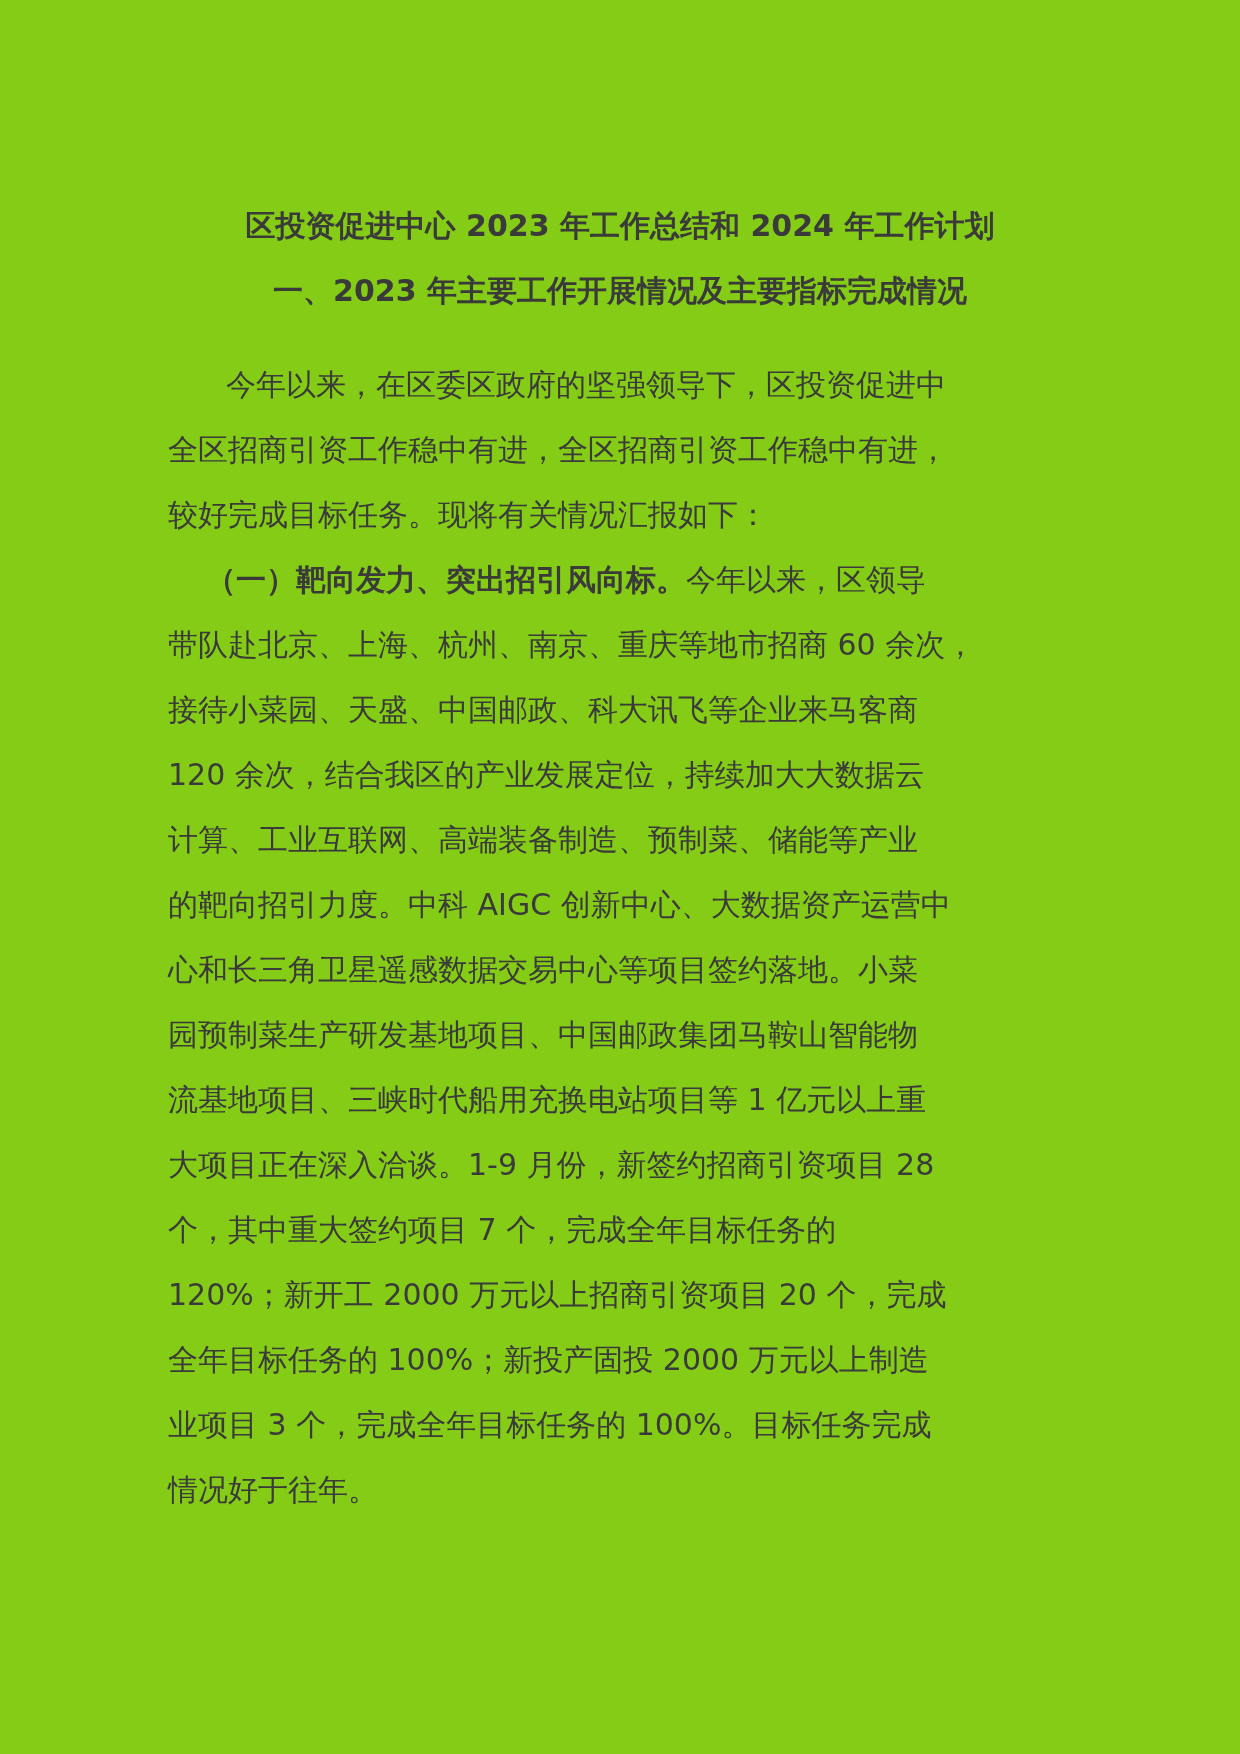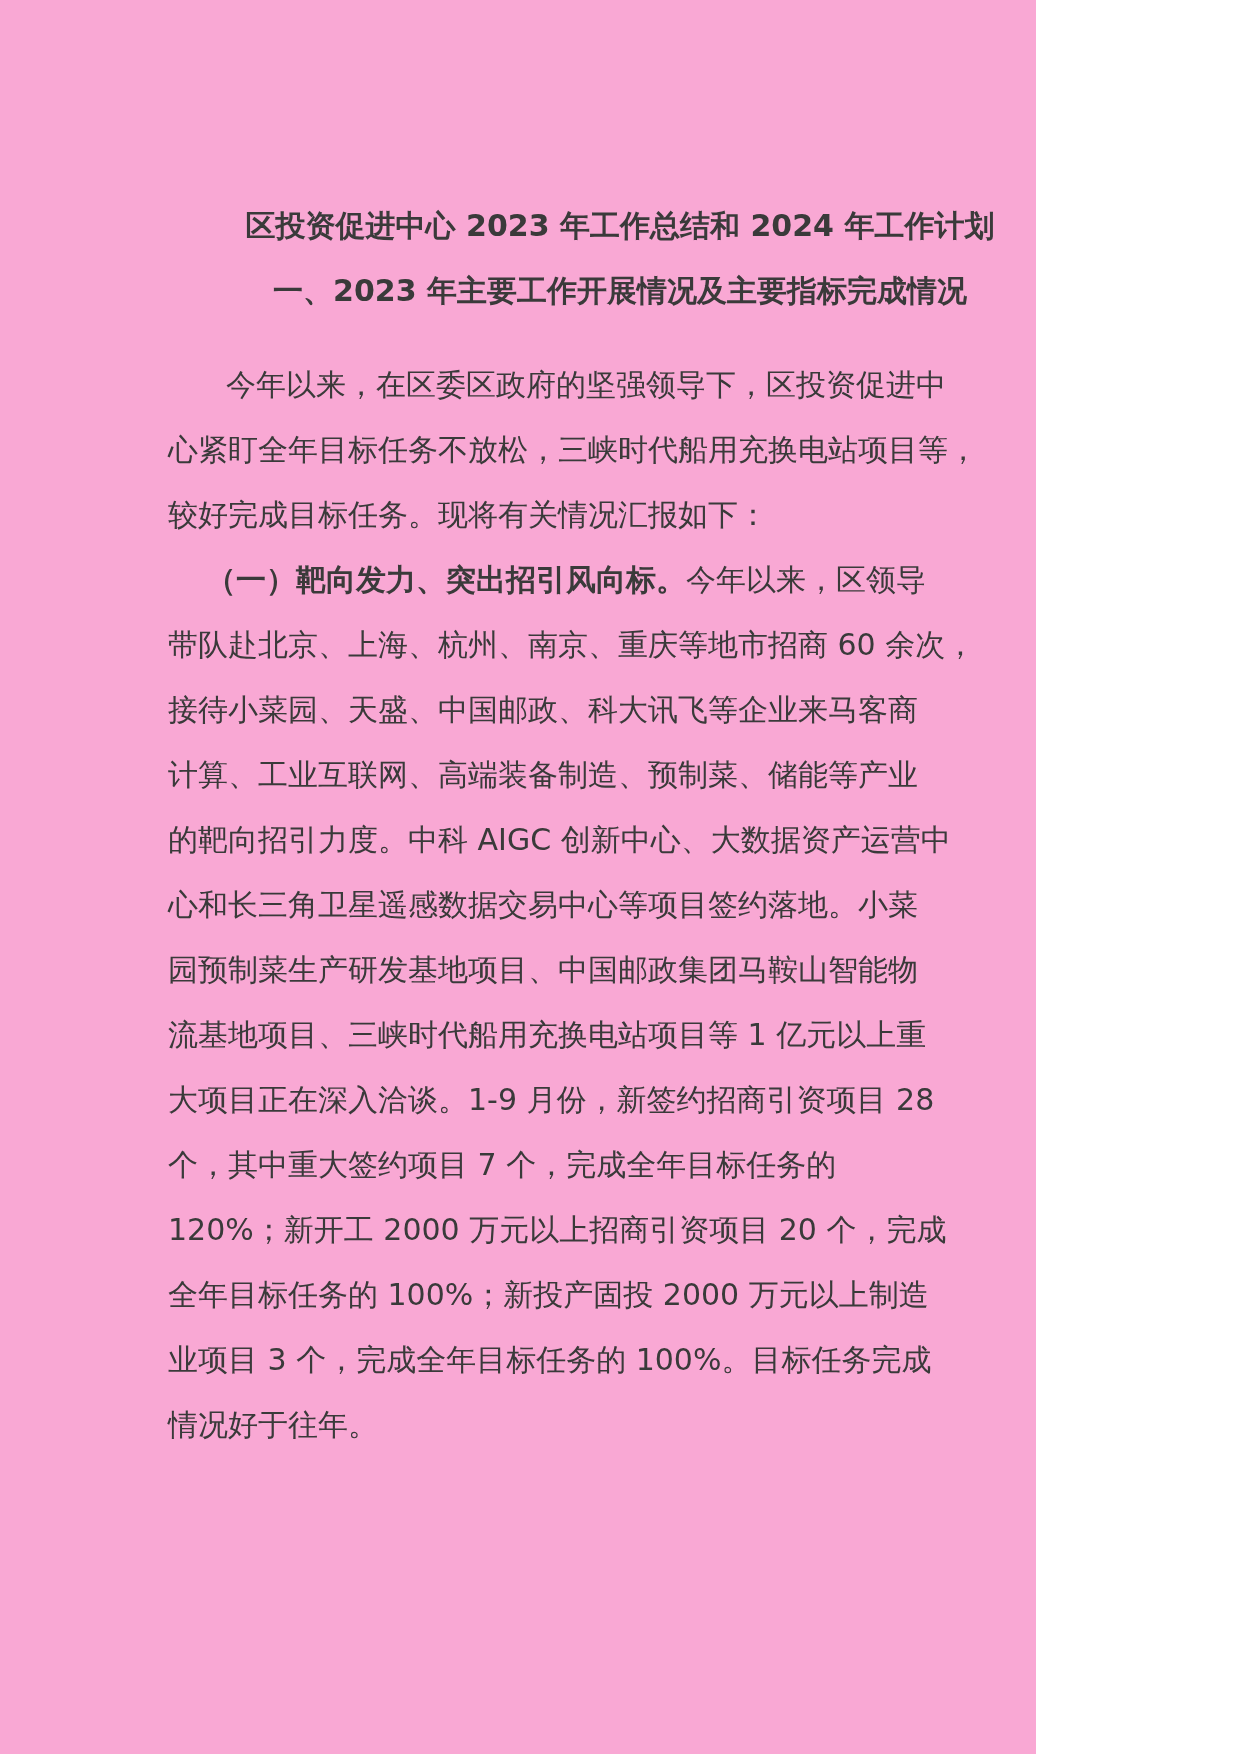--- a/index.html
+++ b/index.html
@@ -12,23 +12,23 @@
     height: 1754px;
     position: relative;
     overflow: hidden;
     font-family: "DejaVu Sans", sans-serif;
     color: #3a3a3a;
   }
   .page {
     position: absolute;
     left: 0;
     top: 0;
-    width: 1036px;
+    width: 1240px;
     height: 1754px;
-    background: #f9a8d4;
+    background: #84cc16;
   }
   .doc-title {
     position: absolute;
     left: 0;
     width: 1240px;
     top: 204px;
     text-align: center;
     font-size: 30px;
     font-weight: bold;
     line-height: 44px;
@@ -71,28 +71,29 @@
 
 <div class="page">
 
   <div class="doc-title">区投资促进中心 2023 年工作总结和 2024 年工作计划</div>
 
   <div class="section-heading">一、2023 年主要工作开展情况及主要指标完成情况</div>
 
   <div class="body-text">
 
     <div class="line indent" style="margin-left:-20px;">今年以来，在区委区政府的坚强领导下，区投资促进中</div>
-    <div class="line" style="margin-left:-20px;">心紧盯全年目标任务不放松，三峡时代船用充换电站项目等，</div>
+    <div class="line" style="margin-left:-20px;">全区招商引资工作稳中有进，全区招商引资工作稳中有进，</div>
     <div class="line" style="margin-left:-20px;">较好完成目标任务。现将有关情况汇报如下：</div>
 
     <div class="line indent" style="margin-left:-20px; padding-left:38px;">
       <span class="bold">（一）靶向发力、突出招引风向标。</span><span>今年以来，区领导</span>
     </div>
     <div class="line" style="margin-left:-20px;">带队赴北京、上海、杭州、南京、重庆等地市招商 60 余次，</div>
     <div class="line" style="margin-left:-20px;">接待小菜园、天盛、中国邮政、科大讯飞等企业来马客商</div>
+    <div class="line" style="margin-left:-20px;">120 余次，结合我区的产业发展定位，持续加大大数据云</div>
     <div class="line" style="margin-left:-20px;">计算、工业互联网、高端装备制造、预制菜、储能等产业</div>
     <div class="line" style="margin-left:-20px;">的靶向招引力度。中科 AIGC 创新中心、大数据资产运营中</div>
     <div class="line" style="margin-left:-20px;">心和长三角卫星遥感数据交易中心等项目签约落地。小菜</div>
     <div class="line" style="margin-left:-20px;">园预制菜生产研发基地项目、中国邮政集团马鞍山智能物</div>
     <div class="line" style="margin-left:-20px;">流基地项目、三峡时代船用充换电站项目等 1 亿元以上重</div>
     <div class="line" style="margin-left:-20px;">大项目正在深入洽谈。1-9 月份，新签约招商引资项目 28</div>
     <div class="line" style="margin-left:-20px;">个，其中重大签约项目 7 个，完成全年目标任务的</div>
     <div class="line" style="margin-left:-20px;">120%；新开工 2000 万元以上招商引资项目 20 个，完成</div>
     <div class="line" style="margin-left:-20px;">全年目标任务的 100%；新投产固投 2000 万元以上制造</div>
     <div class="line" style="margin-left:-20px;">业项目 3 个，完成全年目标任务的 100%。目标任务完成</div>

